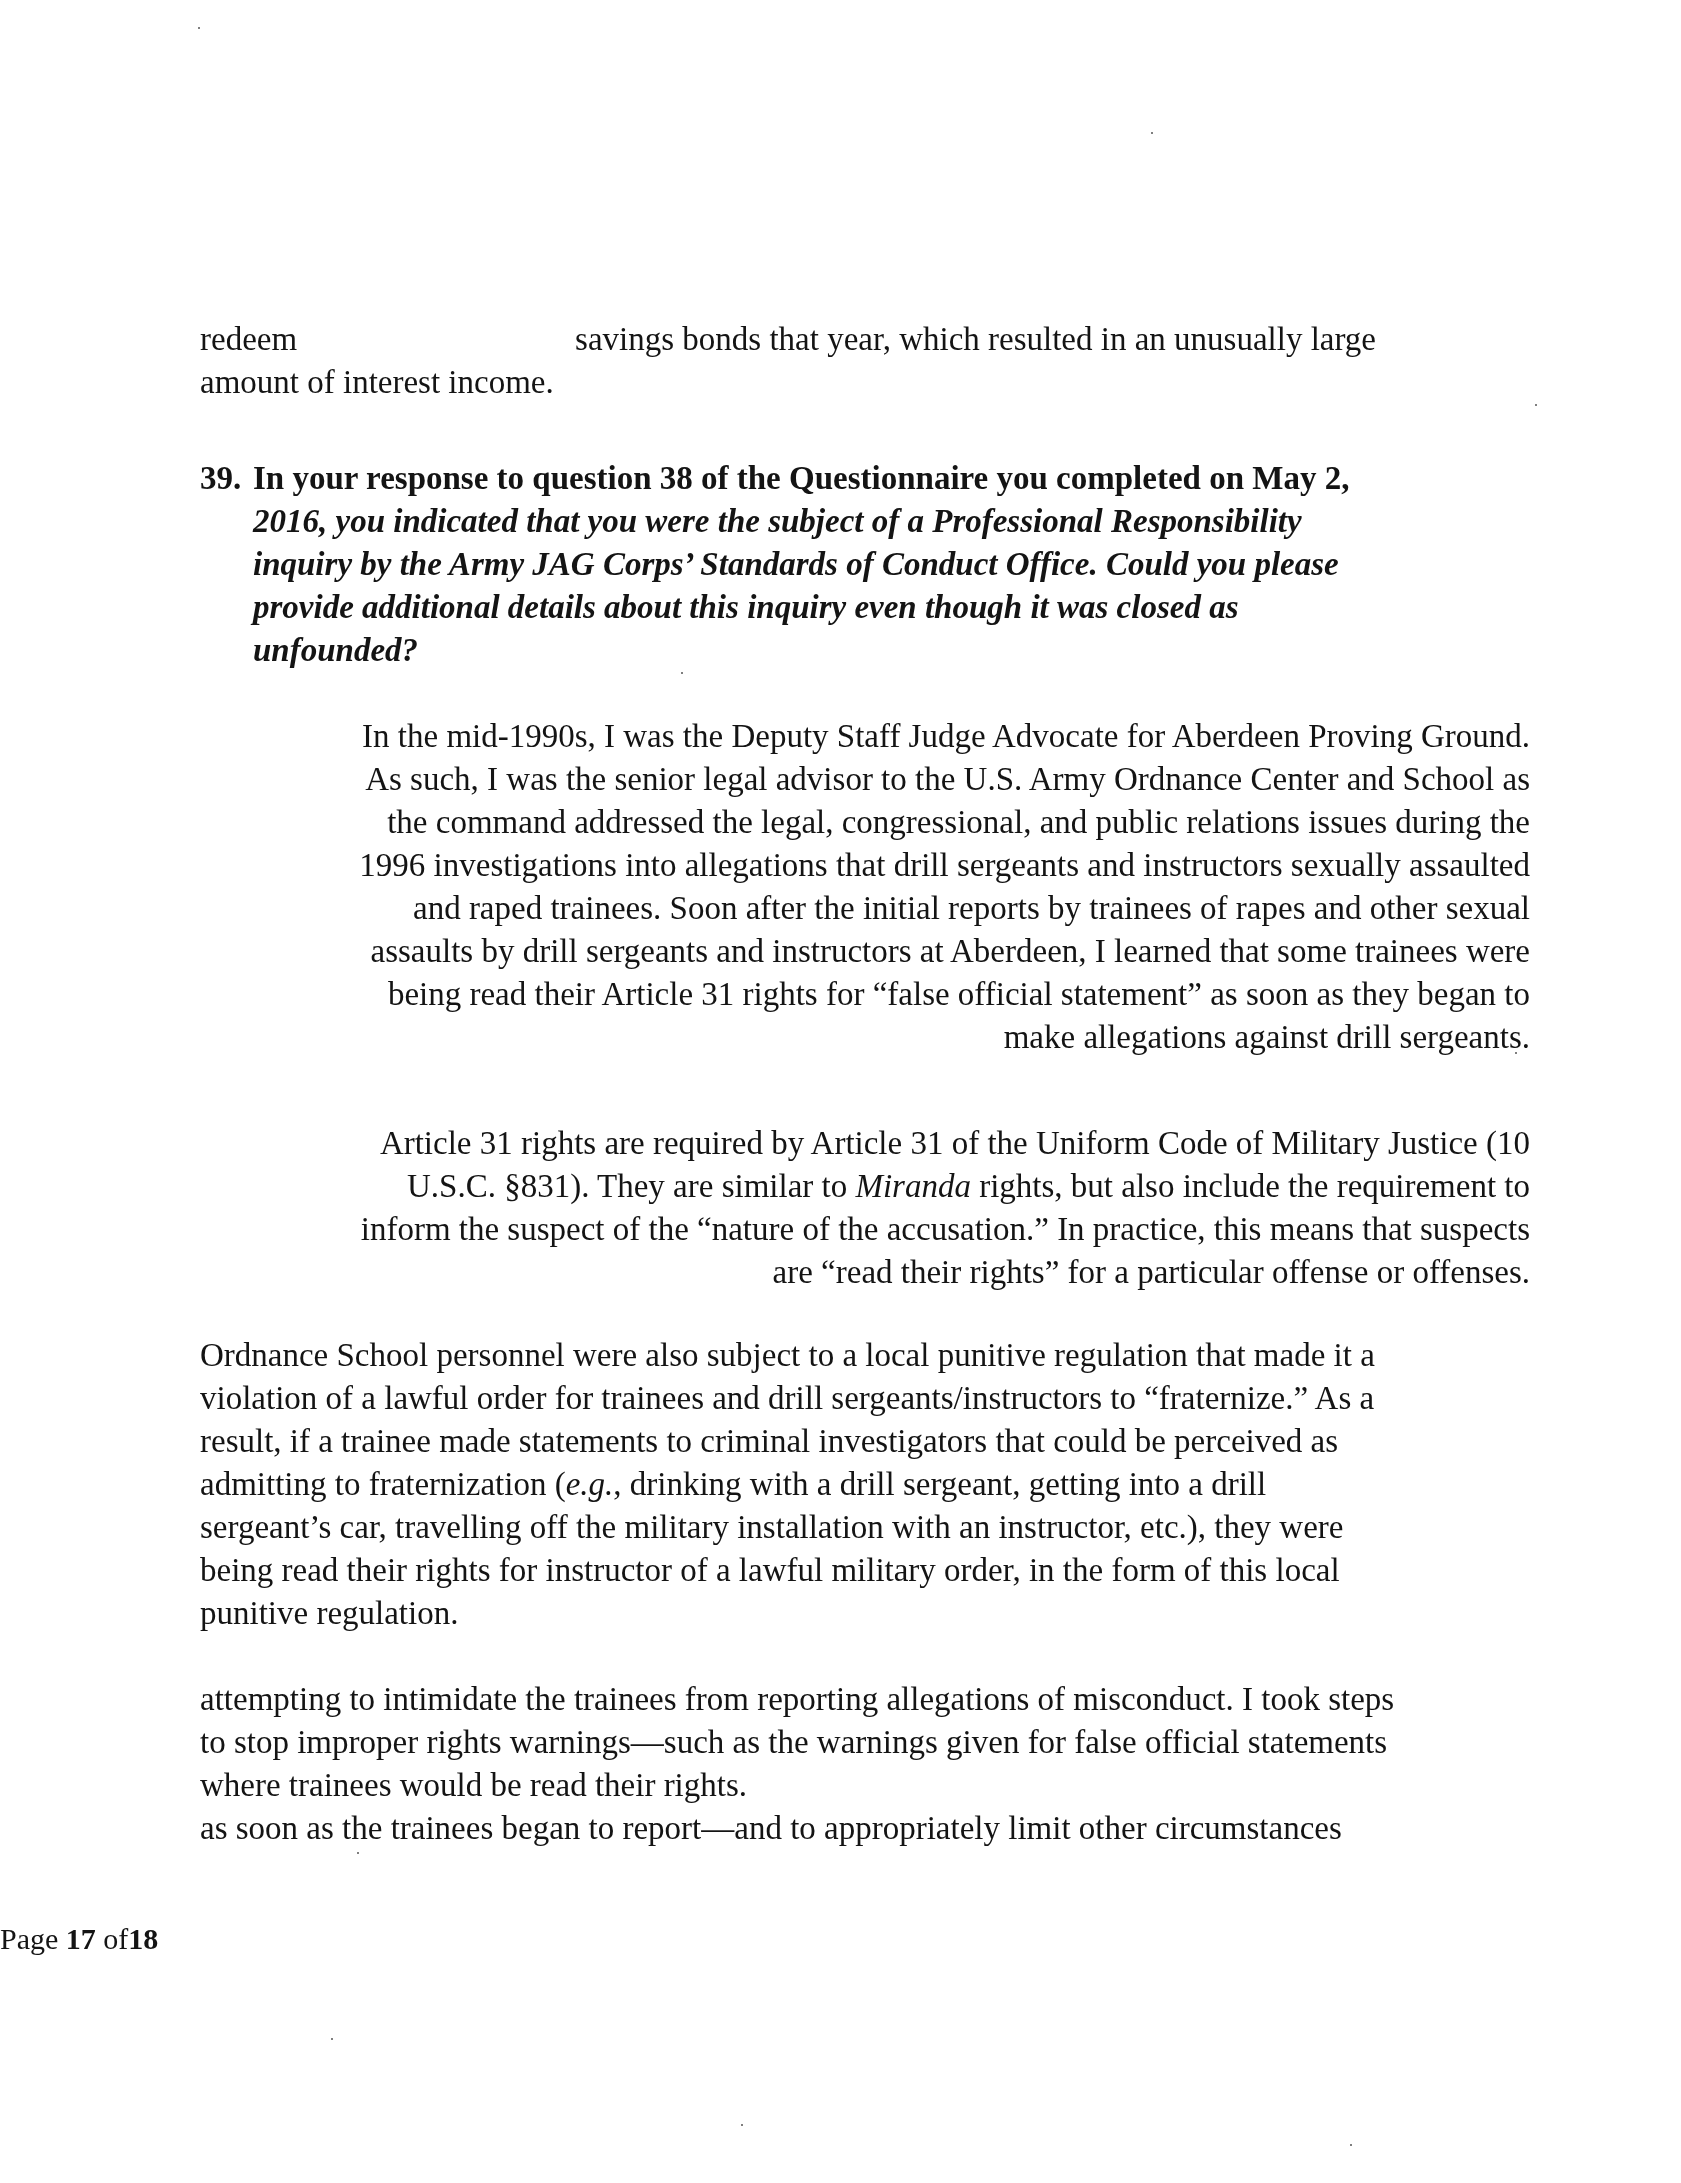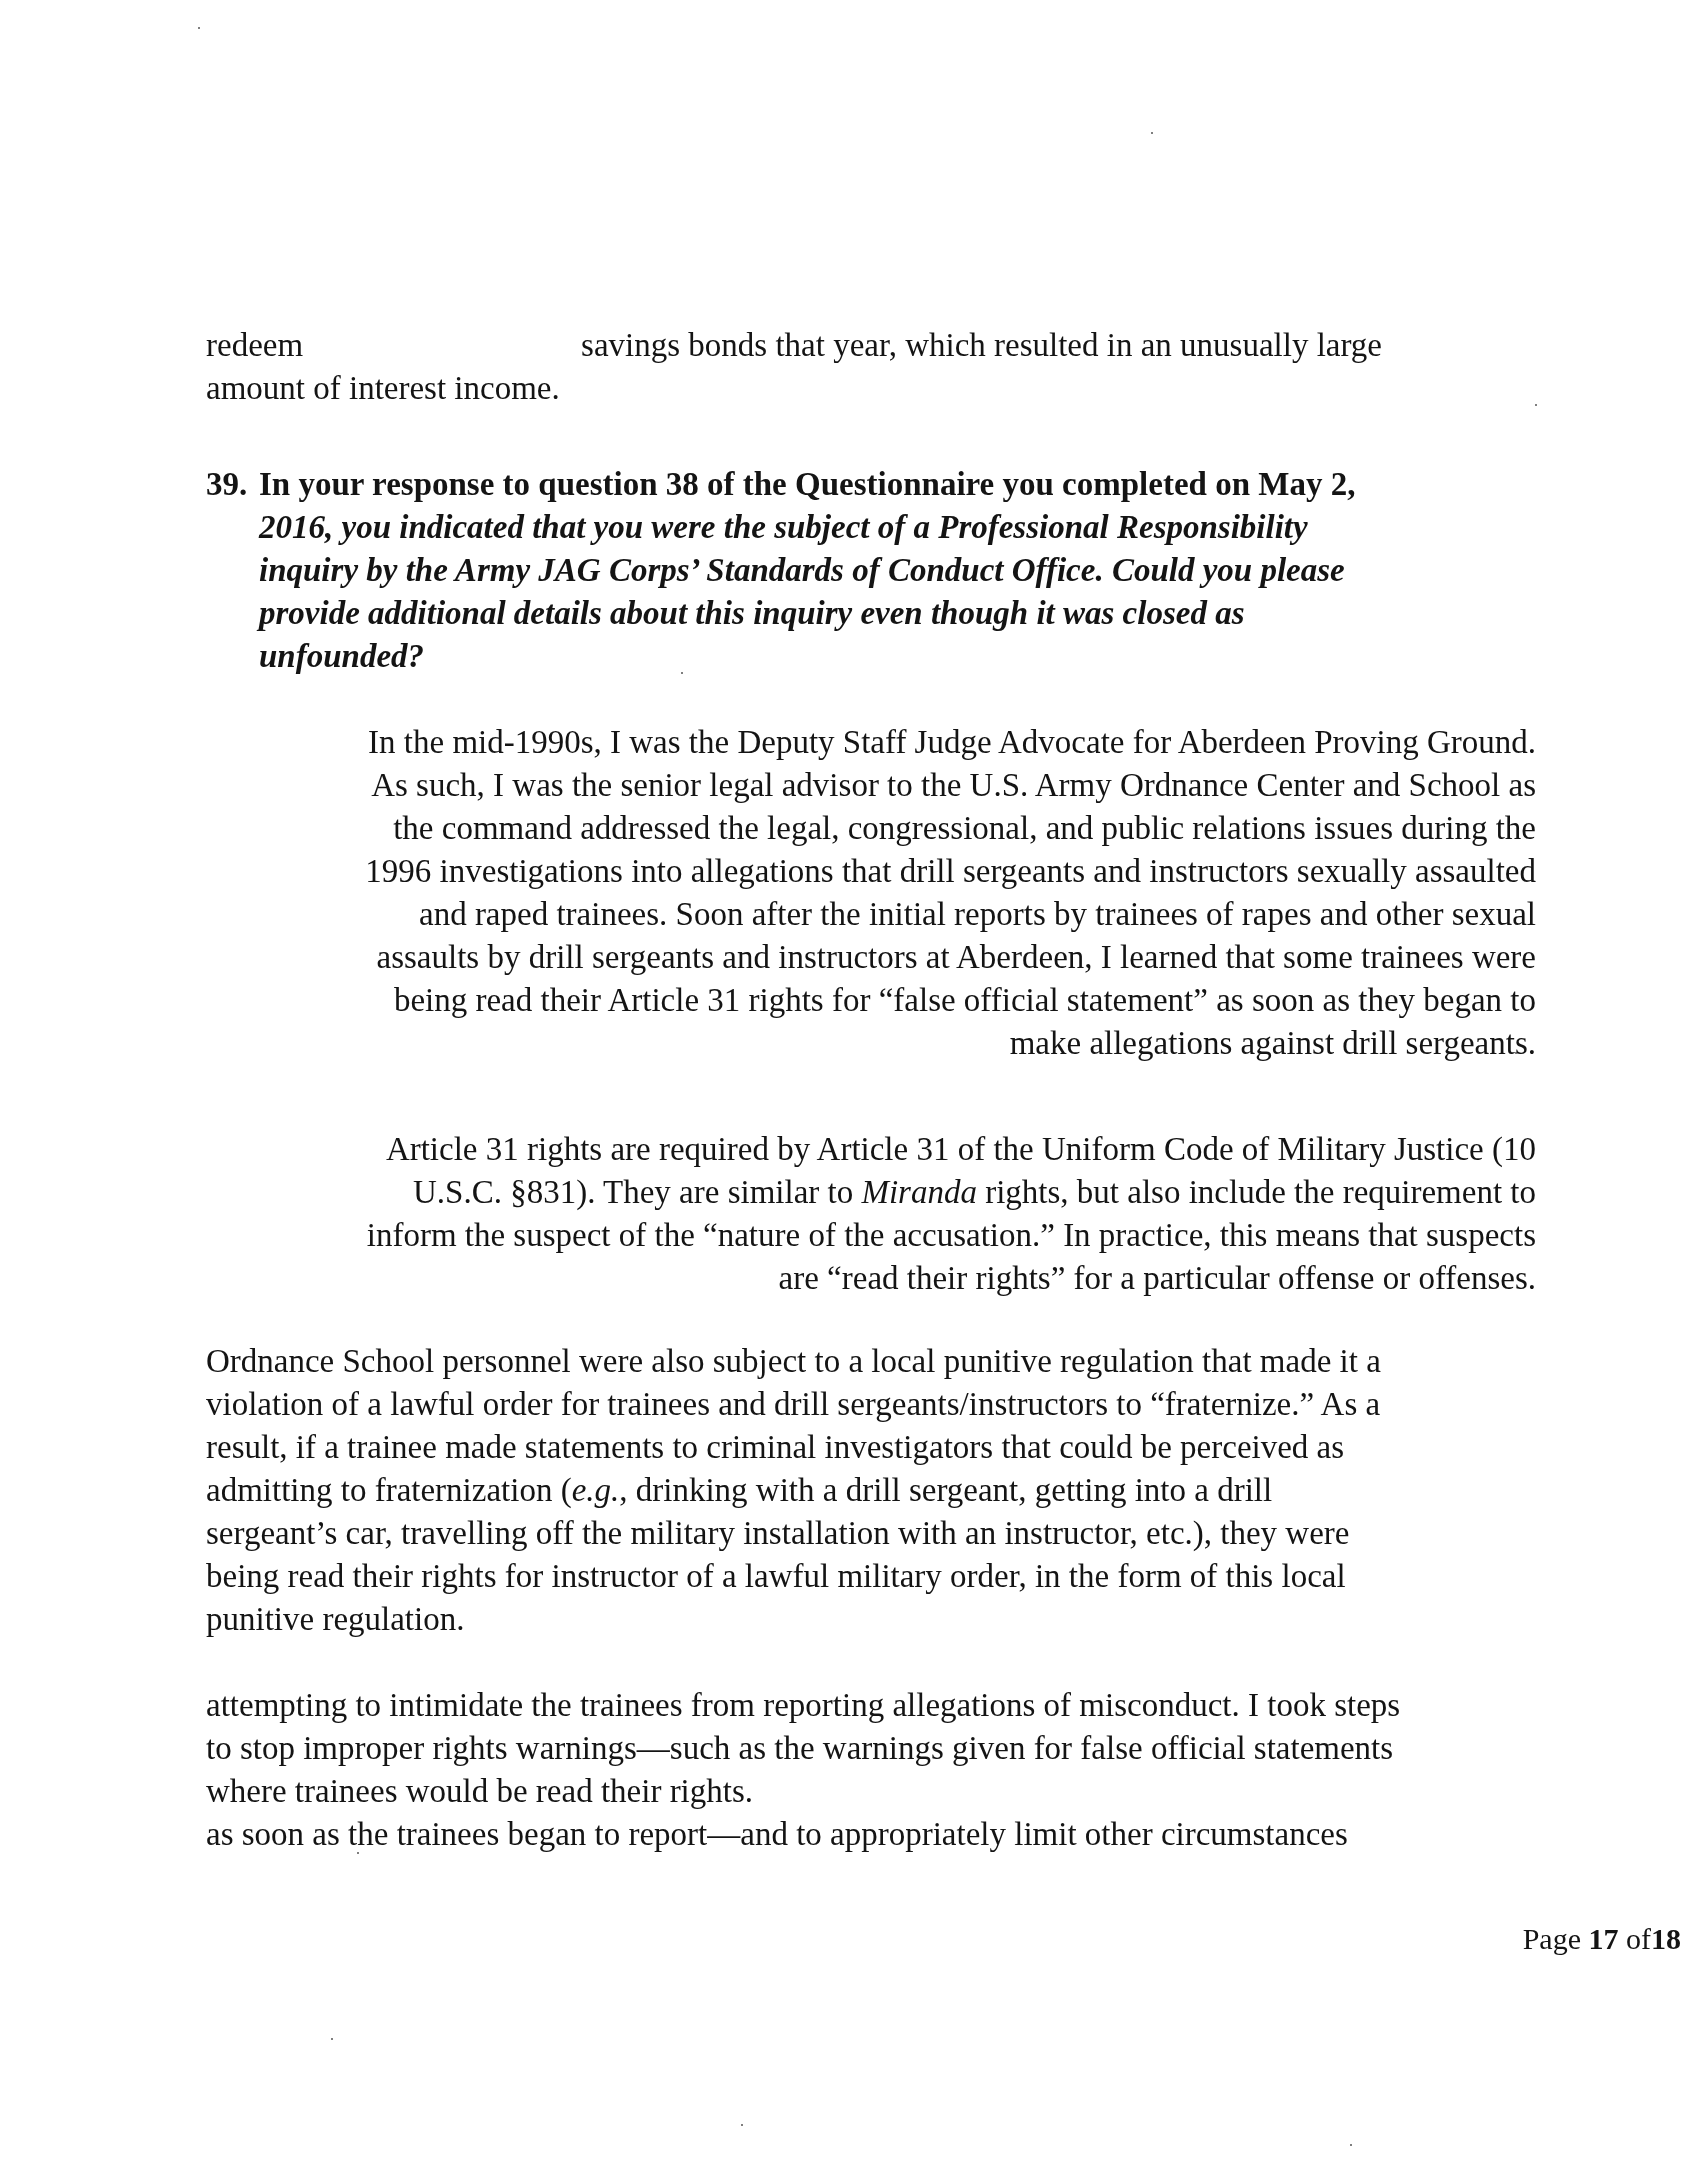--- a/index.html
+++ b/index.html
@@ -20,41 +20,41 @@
       left: 0; top: 0;
       width: 1681px;
       height: 2183px;
     }
     .text-block {
       position: absolute;
       left: 196px;
       width: 1330px;
       font-size: 33px;
       line-height: 43px;
-      margin: 10px;
+      margin: 4px;
     }
     .line {
       display: block;
       white-space: nowrap;
     }
     #para-redeem { top: 314px; }
     #para-redeem .gap { display: inline-block; width: 278px; }
     #question { top: 453px; font-weight: bold; }
     #question .qnum { display: inline-block; width: 53px; }
     #question .indent { padding-left: 53px; font-style: italic; }
     #para-1 { top: 711px; text-align: right; }
     #para-2 { top: 1118px; text-align: right; }
     #para-3 { top: 1330px; }
     #para-4 { top: 1674px; }
     .footer {
       position: absolute;
       top: 1919px;
       left: 0;
       width: 1681px;
-      text-align: right;
+      text-align: left;
       font-size: 30px;
       line-height: 40px;
     }
     .footer b { font-weight: bold; }
     .speck {
       position: absolute;
       width: 2px; height: 2px;
       background: #555;
       border-radius: 50%;
     }

